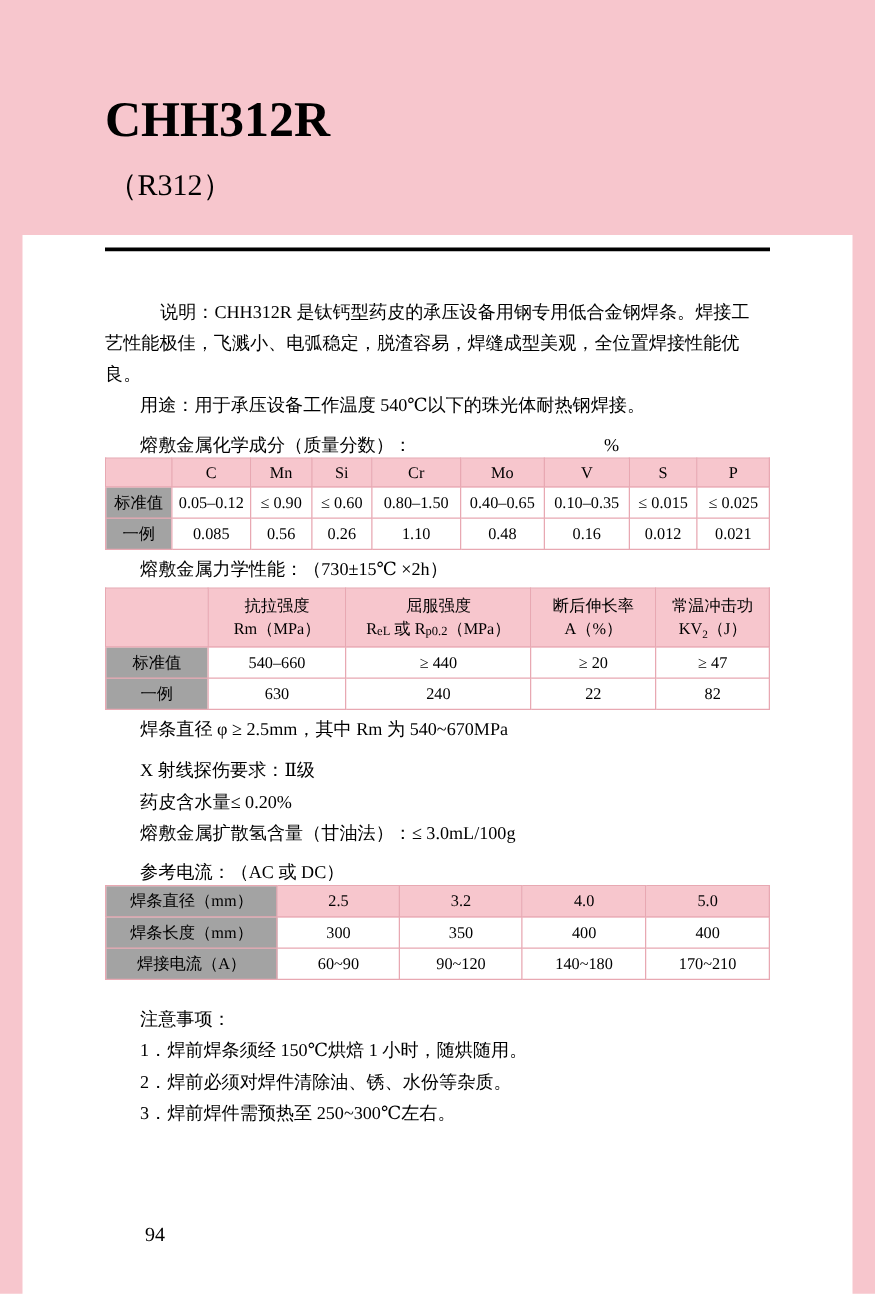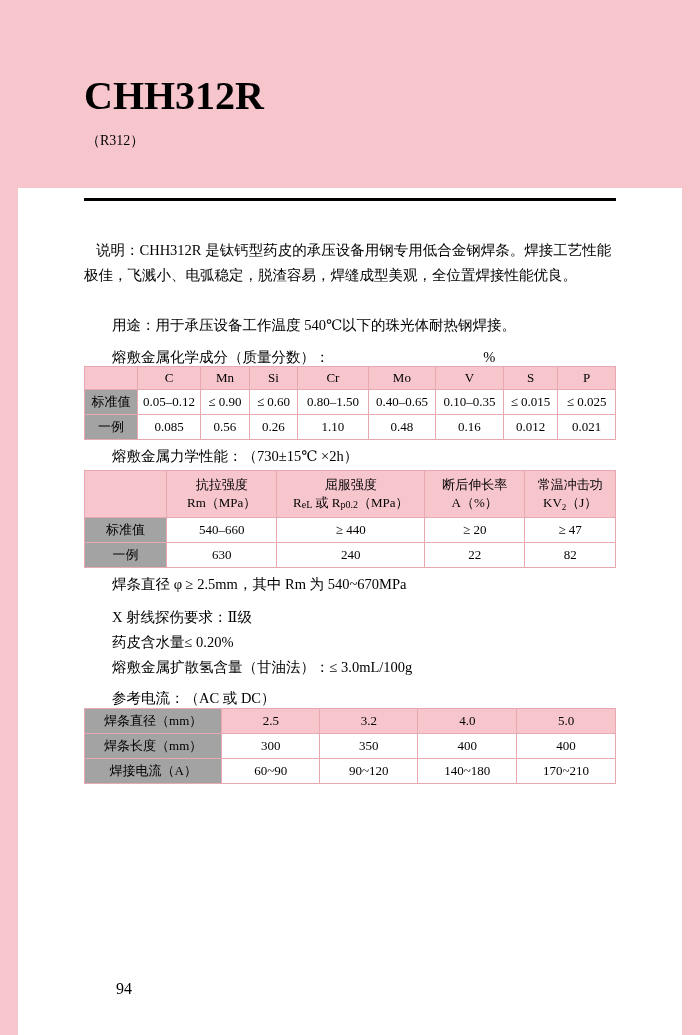--- a/index.html
+++ b/index.html
@@ -54,21 +54,21 @@
     top: 72px;
     font-size: 40px;
     font-weight: bold;
     letter-spacing: 0px;
     font-family: "Liberation Serif", serif;
   }
   .subtitle {
     position: absolute;
     left: 86px;
     top: 132px;
-    font-size: 14px;
+    font-size: 24px;
     font-family: "Liberation Serif", serif;
   }
   .standards {
     position: absolute;
     left: 368px;
     top: 113px;
     font-size: 14.5px;
     line-height: 26px;
     font-family: "Liberation Serif", serif;
   }
@@ -147,21 +147,21 @@
 
   <div class="header-inner">
     <div class="title">CHH312R</div>
     <div class="subtitle">（R312）</div>
   </div>
 
   <div class="rule"></div>
 
   <div class="block" style="left:84px; top:238px; width:530px;">
     <span class="indent-1" style="display:inline;"></span>
-    <span style="margin-left:12px;">说明：</span><span>CHH312R 是钛钙型药皮的承压设备用钢专用低合金钢焊条。焊接工艺性能极佳，飞溅小、电弧稳定，脱渣容易，焊缝成型美观，全位置焊接性能优良。</span>
+    <span style="margin-left:44px;">说明：</span><span>CHH312R 是钛钙型药皮的承压设备用钢专用低合金钢焊条。焊接工艺性能极佳，飞溅小、电弧稳定，脱渣容易，焊缝成型美观，全位置焊接性能优良。</span>
   </div>
 
   <div class="block" style="left:84px; top:313px; width:530px;">
     <span style="margin-left:28px;">用途：</span><span>用于承压设备工作温度 540℃以下的珠光体耐热钢焊接。</span>
   </div>
 
   <div class="block" style="left:112px; top:345px; width:500px;">
     <span>熔敷金属化学成分（质量分数）：</span>
     <span style="margin-left:150px;">%</span>
   </div>
@@ -273,16 +273,24 @@
     <tr>
       <td class="rowhead">焊接电流（A）</td>
       <td>60~90</td>
       <td>90~120</td>
       <td>140~180</td>
       <td>170~210</td>
     </tr>
   </tbody>
     </table>
 
+  <div class="block" style="left:112px; top:804px; width:520px;">
+    <div>注意事项：</div>
+    <ul class="note-list">
+      <li>1．焊前焊条须经 150℃烘焙 1 小时，随烘随用。</li>
+      <li>2．焊前必须对焊件清除油、锈、水份等杂质。</li>
+      <li>3．焊前焊件需预热至 250~300℃左右。</li>
+    </ul>
+  </div>
 
 
   <div class="pagenum">94</div>
 </div>
 
 </body></html>

